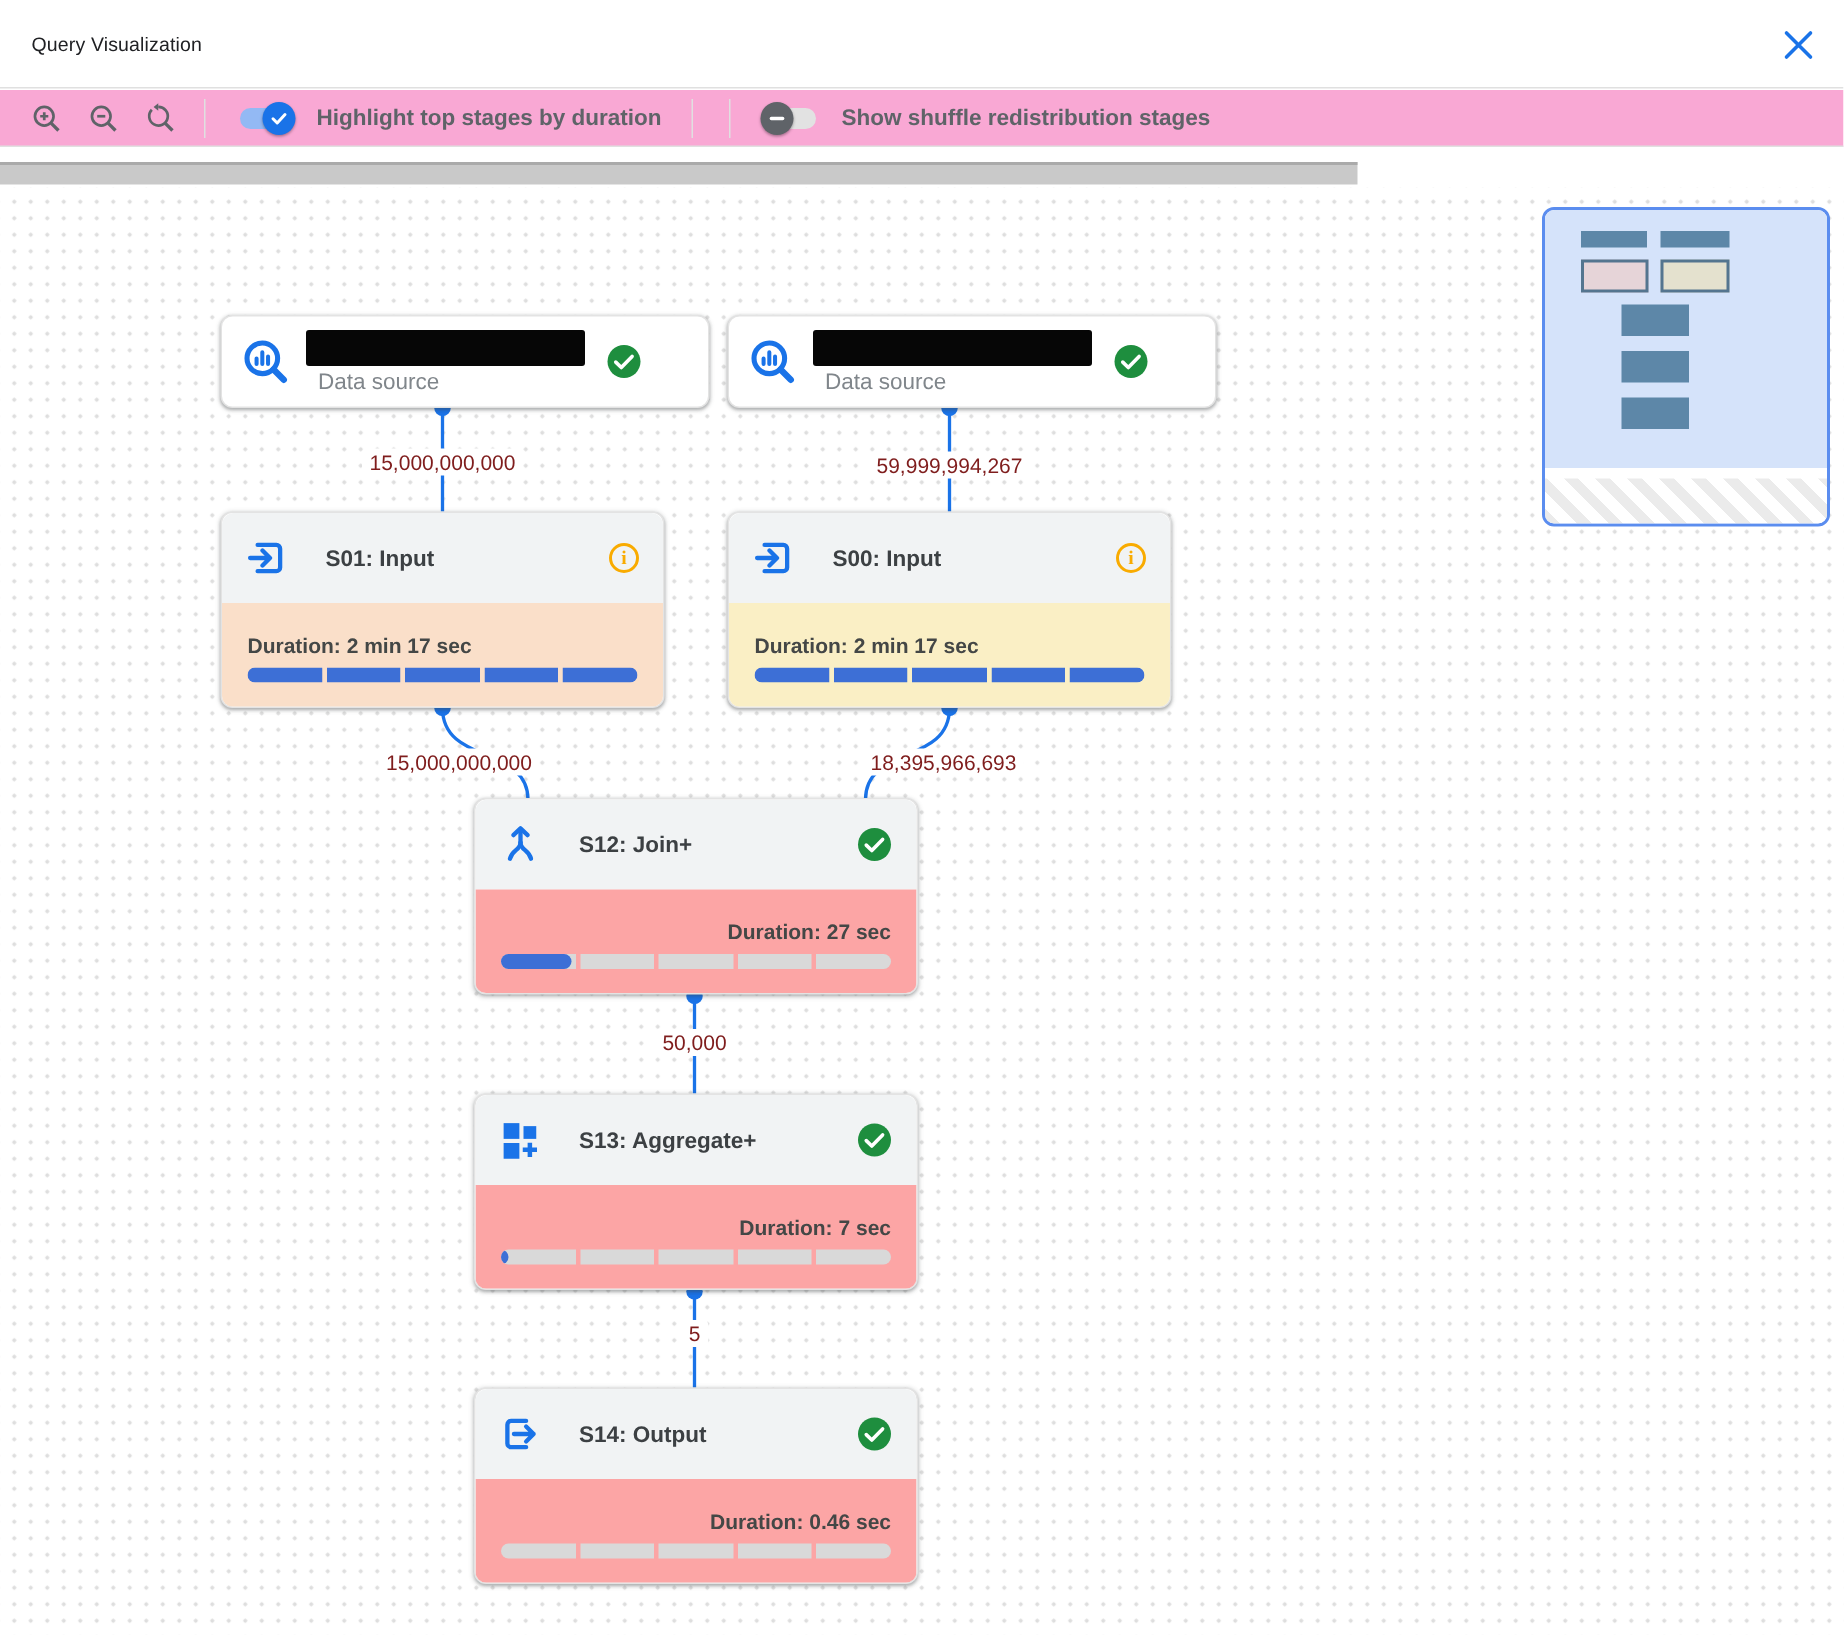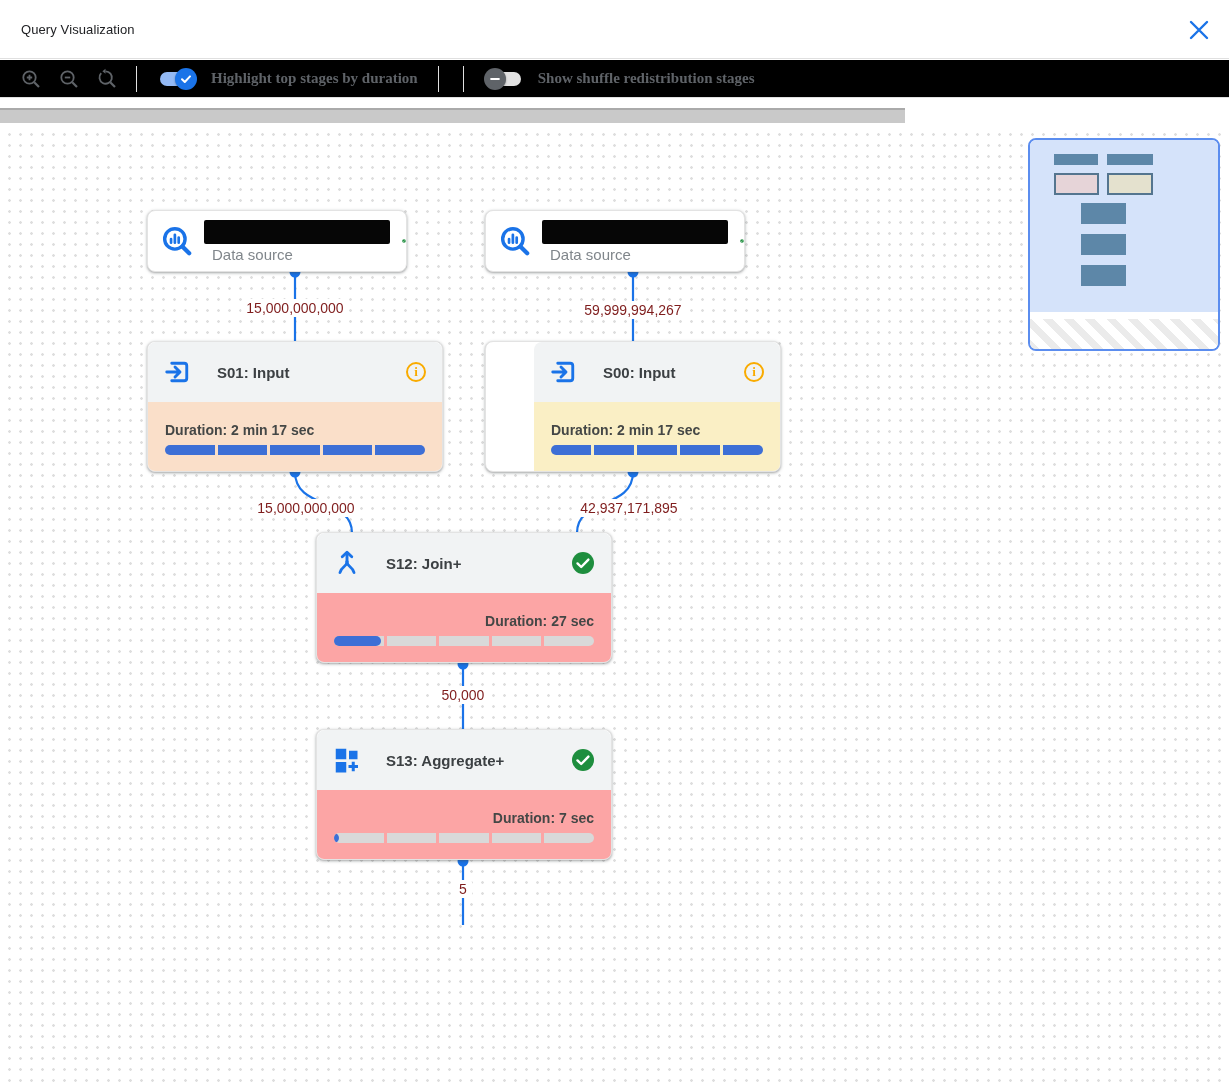--- a/index.html
+++ b/index.html
@@ -9,21 +9,21 @@
 
   
   .hdr { position:absolute; left:0; top:0; width:100%; height:59px;
     border-bottom:1px solid #e0e0e0; display:flex; align-items:center; background:#fff; }
   .hdr-title { font-size:13px; color:#202124; margin-left:21px; letter-spacing:.1px; }
   .close-btn { position:absolute; right:16px; top:16px; width:28px; height:28px;
     background:none; border:none; cursor:pointer; display:flex; align-items:center; justify-content:center; }
 
   
   .toolbar { position:absolute; left:0; top:60px; width:100%; height:38px;
-    border-bottom:1px solid #e0e0e0; display:flex; align-items:center; background:#000000;font-family:Liberation Serif, serif; }
+    border-bottom:1px solid #e0e0e0; display:flex; align-items:center; background:#f9a8d4; }
   .zoom-btn { width:34px; height:34px; border:none; background:none; cursor:pointer;
     display:flex; align-items:center; justify-content:center; margin-left:4px; }
   .zoom-btn:first-child{ margin-left:14px; }
   .tb-divider { width:1px; height:26px; background:#e0e0e0; margin:0 12px; }
   .tool-toggle { display:flex; align-items:center; gap:14px; cursor:pointer; padding:0 8px; }
   .tlabel { font-size:15px; color:#5f6368; font-weight:600; white-space:nowrap; }
   .switch { position:relative; width:40px; height:22px; flex:0 0 auto; }
   .switch .track { position:absolute; left:3px; top:4px; width:34px; height:14px; border-radius:7px; }
   .switch .thumb { position:absolute; top:0; width:22px; height:22px; border-radius:50%;
     display:flex; align-items:center; justify-content:center;
@@ -43,21 +43,21 @@
     background-image:radial-gradient(circle,#dedede 1.2px, rgba(0,0,0,0) 1.5px);
     background-size:11px 11px; background-position:4px 4px; }
   .edges { position:absolute; left:0; top:0; width:1229px; height:965px; pointer-events:none; }
 
   .edge-label { position:absolute; transform:translate(-50%,-50%); font-size:14px; color:#7f1d1d;
     background:#fff; padding:1px 5px; white-space:nowrap; border-radius:3px; }
 
   
   .node { position:absolute; background:#fff; border:1px solid #e3e3e3; border-radius:8px;
     box-shadow:0 1px 2px rgba(60,64,67,.3), 0 1px 3px 1px rgba(60,64,67,.15); cursor:pointer; }
-  .ds-node { width:260px; height:62px; display:flex; align-items:center; }
+  .ds-node { width:326px; height:62px; display:flex; align-items:center; }
   .ds-icon { margin-left:12px; flex:0 0 auto; }
   .ds-mid { margin-left:10px; width:188px; }
   .redacted { width:186px; height:24px; background:#060606; border-radius:2px; }
   .ds-label { font-size:15px; color:#80868b; margin-top:2px; margin-left:8px; }
   .ds-status { margin-left:12px; }
 
   .stage-node { width:296px; height:131px; overflow:hidden; }
   .stage-hd { height:60px; background:#f1f3f4; display:flex; align-items:center;
     border-radius:8px 8px 0 0;justify-content:space-between; }
   .stage-hd .sicon { margin-left:15px; flex:0 0 auto; }
@@ -179,21 +179,21 @@
         <circle cx="295" cy="347" r="5.5"></circle>
         <circle cx="633" cy="347" r="5.5"></circle>
         <circle cx="463" cy="539" r="5.5"></circle>
         <circle cx="463" cy="736" r="5.5"></circle>
       </g>
     </svg>
 
     <div class="edge-label" style="left:295px; top:183px;">15,000,000,000</div>
     <div class="edge-label" style="left:633px; top:185px;">59,999,994,267</div>
     <div class="edge-label" style="left:306px; top:383px;">15,000,000,000</div>
-    <div class="edge-label" style="left:629px; top:383px;">42,937,171,895</div>
+    <div class="edge-label" style="left:629px; top:383px;">18,395,966,693</div>
     <div class="edge-label" style="left:463px; top:570px;">50,000</div>
     <div class="edge-label" style="left:463px; top:764px;">5</div>
 
     <div class="node ds-node" style="left:147px; top:85px;">
       <svg class="ds-icon" width="34" height="34" viewBox="0 0 24 24" fill="none" stroke="#1a73e8">
         <circle cx="10.5" cy="10.5" r="7.2" stroke-width="2.4"></circle>
         <path d="M15.8 15.8 L20.6 20.6" stroke-width="3" stroke-linecap="round"></path>
         <path d="M7.8 13.2 V10.6 M10.5 13.2 V7.6 M13.2 13.2 V9.6" stroke-width="1.9" stroke-linecap="round"></path>
       </svg>
       <div class="ds-mid">
@@ -246,21 +246,21 @@
             <div class="pseg">
               <div class="pfill" style="width: 100%;"></div>
             </div>
             <div class="pseg">
               <div class="pfill" style="width: 100%;"></div>
             </div>
           </div>
       </div>
     </div>
 
-    <div class="node stage-node" style="left:485px; top:216px;padding-left:48px;">
+    <div class="node stage-node" style="left:485px; top:216px;">
       <div class="stage-hd">
         <svg class="sicon" width="30" height="30" viewBox="0 0 24 24" fill="none" stroke="#1a73e8" stroke-width="2.3" stroke-linecap="round" stroke-linejoin="round">
           <path d="M7 5 H17 a2 2 0 0 1 2 2 V17 a2 2 0 0 1 -2 2 H7"></path>
           <path d="M3 12 H13 M9.6 8 L13.6 12 L9.6 16"></path>
         </svg>
         <span class="stage-title">S00: Input</span>
         <span class="status info-ring">i</span>
       </div>
       <div class="stage-bd yellow">
         <div class="dur">Duration: 2 min 17 sec</div>
@@ -333,20 +333,43 @@
               <div class="pfill" style="width: 10%; border-radius: 0px 5px 5px 0px;"></div>
             </div>
             <div class="pseg"></div>
             <div class="pseg"></div>
             <div class="pseg"></div>
             <div class="pseg"></div>
           </div>
       </div>
     </div>
 
+    <div class="node stage-node" style="left:316px; top:800px;">
+      <div class="stage-hd">
+        <svg class="sicon" width="30" height="30" viewBox="0 0 24 24" fill="none" stroke="#1a73e8" stroke-width="2.3" stroke-linecap="round" stroke-linejoin="round">
+          <path d="M15 5 H7 a2 2 0 0 0 -2 2 V17 a2 2 0 0 0 2 2 H15"></path>
+          <path d="M8.5 12 H19 M15 8 L19 12 L15 16"></path>
+        </svg>
+        <span class="stage-title">S14: Output</span>
+        <svg class="status" width="24" height="24" viewBox="0 0 24 24">
+          <circle cx="12" cy="12" r="11" fill="#1e8e3e"></circle>
+          <path d="M6.5 12.4 L10.2 16 L17.4 8.6" stroke="#fff" stroke-width="2.4" fill="none" stroke-linecap="round" stroke-linejoin="round"></path>
+        </svg>
+      </div>
+      <div class="stage-bd white">
+        <div class="dur">Duration: 0.46 sec</div>
+        <div class="pbar">
+            <div class="pseg"></div>
+            <div class="pseg"></div>
+            <div class="pseg"></div>
+            <div class="pseg"></div>
+            <div class="pseg"></div>
+          </div>
+      </div>
+    </div>
 
     <div class="minimap">
       <div class="mm-blue"></div>
       <div class="mm-white"></div>
       <div class="mm-hatch"></div>
       <div class="mm-rect mm-slate" style="left:24px; top:14px; width:44px; height:11px;"></div>
       <div class="mm-rect mm-slate" style="left:77px; top:14px; width:46px; height:11px;"></div>
       <div class="mm-rect mm-outl mm-pink" style="left:24px; top:33px; width:45px; height:22px;"></div>
       <div class="mm-rect mm-outl mm-tan" style="left:77px; top:33px; width:46px; height:22px;"></div>
       <div class="mm-rect mm-slate" style="left:51px; top:63px; width:45px; height:21px;"></div>

